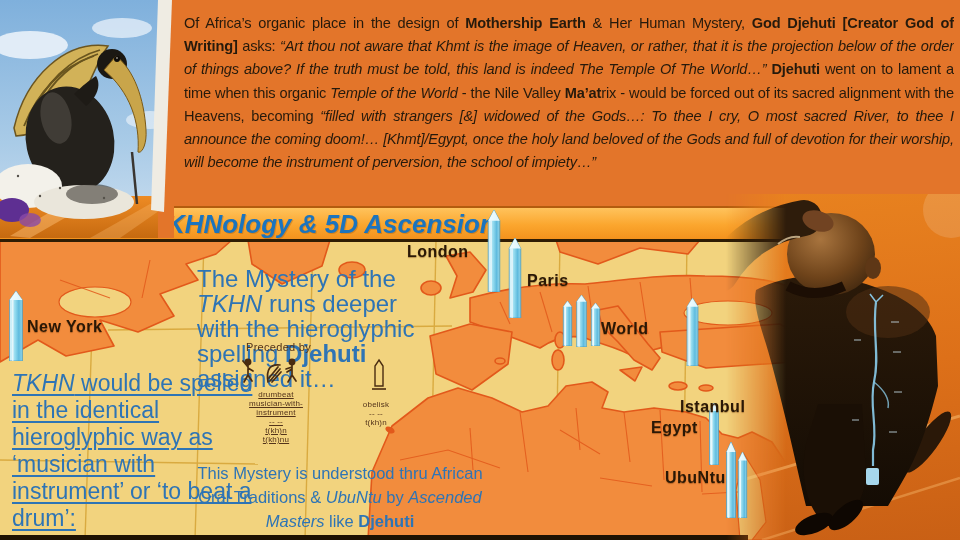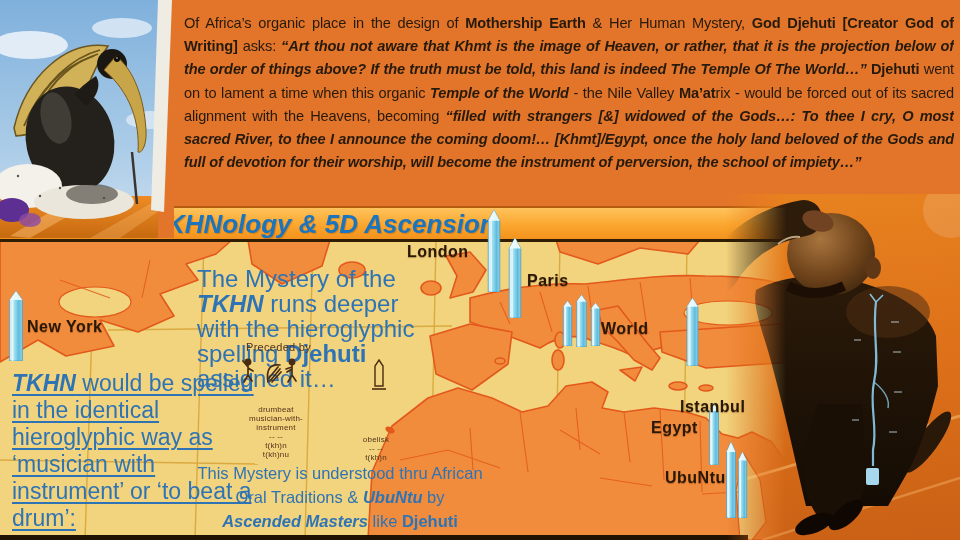--- a/index.html
+++ b/index.html
@@ -5,21 +5,21 @@
   html,body{margin:0;padding:0;width:960px;height:540px;overflow:hidden;
     font-family:"Liberation Sans",sans-serif;}
   .slide{position:absolute;inset:0;width:960px;height:540px;background:#E3752A;overflow:hidden;}
 
   
   .intro{position:absolute;left:184px;top:12px;width:770px;height:194px;z-index:7;
     text-align:justify;font-size:14.6px;line-height:23.2px;letter-spacing:-0.15px;
     color:#261A0C;overflow:hidden;}
   .r-n{font-weight:400;font-style:normal;}
   .r-b{font-weight:700;}
-  .r-bi{font-weight:700;font-style:italic;}
+  .r-bi{font-weight:400;font-style:italic;}
 
   
   .banner{position:absolute;left:0;top:206px;width:960px;height:36px;z-index:2;box-sizing:border-box;
     background:linear-gradient(180deg,#FFC35C 0%,#FBA62E 55%,#F3921D 100%);
     border-top:2px solid #B35C0E;border-bottom:3px solid #2F1D04;}
   .title{position:absolute;left:150px;top:1px;width:345px;text-align:center;
     font-size:26px;font-weight:700;font-style:italic;color:#1B74BE;
     text-shadow:1px 1px 0 rgba(120,60,0,0.25);white-space:nowrap;}
 
   
@@ -31,23 +31,23 @@
   .mystery{left:197px;top:266px;width:248px;font-size:24px;line-height:25px;}
   .spelling{left:12px;top:370px;width:246px;font-size:23px;line-height:27px;
     text-decoration:underline;text-decoration-thickness:1.5px;text-underline-offset:3px;}
   .oral{left:197px;top:461px;width:286px;font-size:16.5px;line-height:24px;text-align:center;}
 
   
   .hiero{position:absolute;left:236px;top:338px;width:172px;height:124px;z-index:4;color:#53331A;}
   .preceded{position:absolute;left:10px;top:3px;font-size:11px;letter-spacing:0.3px;}
   .glyph-drum{position:absolute;left:4px;top:17px;}
   .caption{position:absolute;font-size:8px;line-height:9px;text-align:center;letter-spacing:0.2px;}
-  .drum-caption{left:0;top:67px;width:80px;}
+  .drum-caption{left:0;top:52px;width:80px;text-decoration:underline;}
   .glyph-obelisk{position:absolute;left:134px;top:20px;}
-  .ob-caption{left:110px;top:62px;width:60px;margin-top:35px;}
+  .ob-caption{left:110px;top:62px;width:60px;}
 
   
   #city-layer{position:absolute;inset:0;z-index:6;pointer-events:none;}
   .obelisk{position:absolute;}
   .city{position:absolute;font-weight:700;font-size:16px;color:#2A1806;letter-spacing:0.5px;
     white-space:nowrap;text-shadow:0 1px 1px rgba(90,40,0,0.4);}
 
   
   .scene{position:absolute;left:726px;top:194px;width:234px;height:346px;z-index:5;
     background:linear-gradient(175deg,#E8821F 0%,#DD7019 50%,#C96015 100%);

